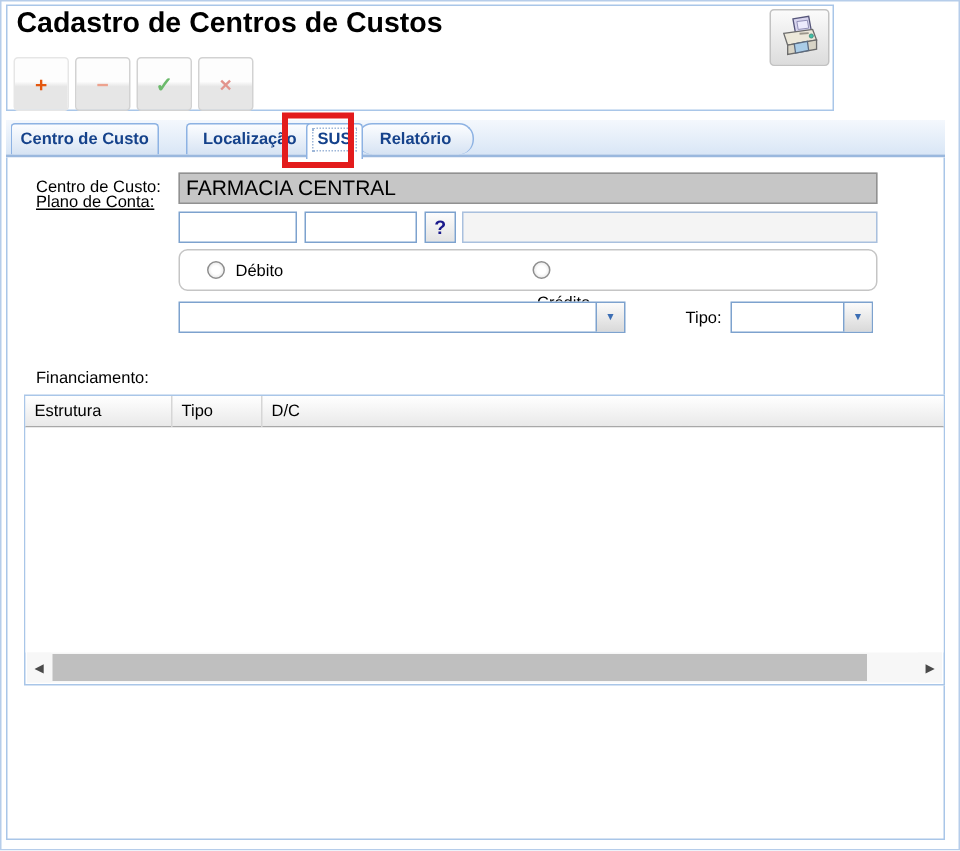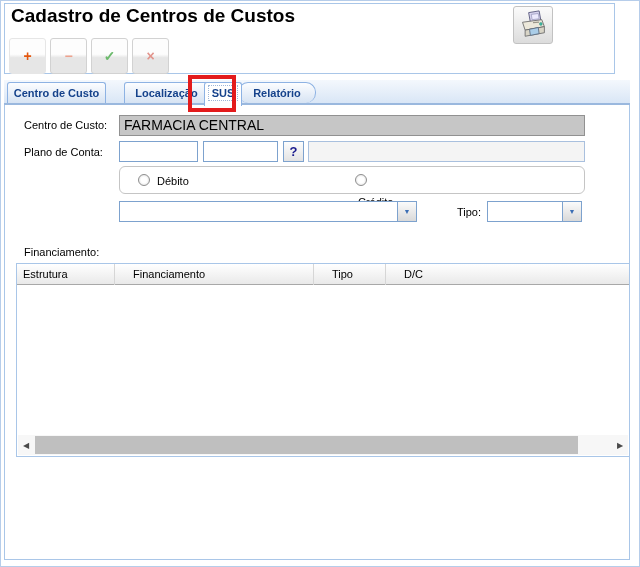--- a/index.html
+++ b/index.html
@@ -2,21 +2,21 @@
 <html><head>
 <meta charset="utf-8">
 <style>
   html,body{margin:0;padding:0;background:#fff;}
   .page{
     position:relative;width:640px;height:567px;background:#fff;
     font-family:"Liberation Sans",sans-serif;font-size:11px;color:#000;
     border:1px solid #b6cdea;box-sizing:border-box;overflow:hidden;
   }
   
-  .header{position:absolute;left:3px;top:2px;width:611px;height:71px;
+  .header{position:absolute;left:3px;top:2px;width:552px;height:71px;
     border:1px solid #a9c6e8;background:#fff;box-sizing:border-box;}
   .title{position:absolute;left:6px;top:1px;font-size:19px;font-weight:bold;color:#000;white-space:nowrap;}
   .print-btn{position:absolute;left:508px;top:2px;width:40px;height:38px;
     background:linear-gradient(#fbfbfb,#dcdcdc);border:1px solid #c2c2c2;border-radius:3px;
     display:flex;align-items:center;justify-content:center;cursor:pointer;box-sizing:border-box;}
   .tbtn{position:absolute;top:34px;width:37px;height:36px;border:1px solid #d2d2d2;border-radius:3px;
     background:linear-gradient(#fdfdfd 45%,#e6e6e6 55%);display:flex;align-items:center;justify-content:center;
     font-size:14px;font-weight:bold;cursor:pointer;box-sizing:border-box;}
   .tbtn.b0{left:4px;border-color:#e6e6e6;}
   .tbtn.b1{left:45px;}
@@ -69,21 +69,21 @@
   .combo{position:absolute;height:21px;border:1px solid #7da2ce;background:#fff;box-sizing:border-box;cursor:pointer;}
   .combo .cbtn{position:absolute;right:0;top:0;bottom:0;width:18px;border-left:1px solid #7da2ce;
     background:linear-gradient(#fbfbfb,#d9d9d9);display:flex;align-items:center;justify-content:center;
     color:#3c6eb4;font-size:7px;}
   .combo.c1{left:114px;top:96px;width:298px;}
   .combo.c2{left:482px;top:96px;width:95px;}
   
   .grid{position:absolute;left:11px;top:158px;width:614px;height:194px;border:1px solid #a9c6e8;
     background:#fff;box-sizing:border-box;}
   .grid-header{display:flex;height:21px;background:linear-gradient(#ffffff,#e9e9e9);
-    border-bottom:1px solid #a8a8a8;box-sizing:border-box;gap:12px;}
+    border-bottom:1px solid #a8a8a8;box-sizing:border-box;}
   .gcol{height:21px;line-height:20px;padding-left:6px;border-right:1px solid #d6d6d6;
     box-sizing:border-box;overflow:hidden;white-space:nowrap;cursor:pointer;}
   .gcol.c0{width:98px;}
   .gcol.c1{width:188px;}
   .gcol.c2{width:187px;}
   .gcol.c3{width:60px;}
   .gcol.c4{flex:1;border-right:none;}
   .grid-body{position:absolute;left:0;right:0;top:21px;bottom:21px;background:#fff;}
   .hscroll{position:absolute;left:1px;right:1px;bottom:1px;height:20px;background:#f7f7f7;
     display:flex;align-items:stretch;}
@@ -140,21 +140,21 @@
       <span class="tab-inner">Relatório</span>
     </div>
   </div>
   <div class="annotation-rect"></div>
 
   <div class="content">
 
     <div class="flabel" style="left:19px;top:14px;">Centro de Custo:</div>
     <div class="ro-field">FARMACIA CENTRAL</div>
 
-    <div class="flabel" style="left:19px;top:41px;">Plano de Conta:</div>
+    <div class="flabel" style="left:19px;top:24px;text-decoration:underline;">Plano de Conta:</div>
     <input class="txt inA" value="" style="">
     <input class="txt inB" value="" style="">
     <div class="help-btn">
       <span>?</span>
     </div>
     <div class="desc-field"></div>
 
     <div class="radio-group">
       <span class="radio r0"></span>
       <span class="radio-label l0">Débito</span>
@@ -174,21 +174,20 @@
     <div class="combo c2">
       <span></span>
       <span class="cbtn">
         <span>▼</span>
       </span>
     </div>
 
     <div class="grid">
       <div class="grid-header">
         <div class="gcol c0">Estrutura</div>
-        <div class="gcol c2">Financiamento</div>
         <div class="gcol c3">Tipo</div>
         <div class="gcol c4">D/C</div>
       </div>
       <div class="grid-body"></div>
       <div class="hscroll">
         <div class="sarrow">◀</div>
         <div class="strack">
           <div class="sthumb"></div>
         </div>
         <div class="sarrow">▶</div>

